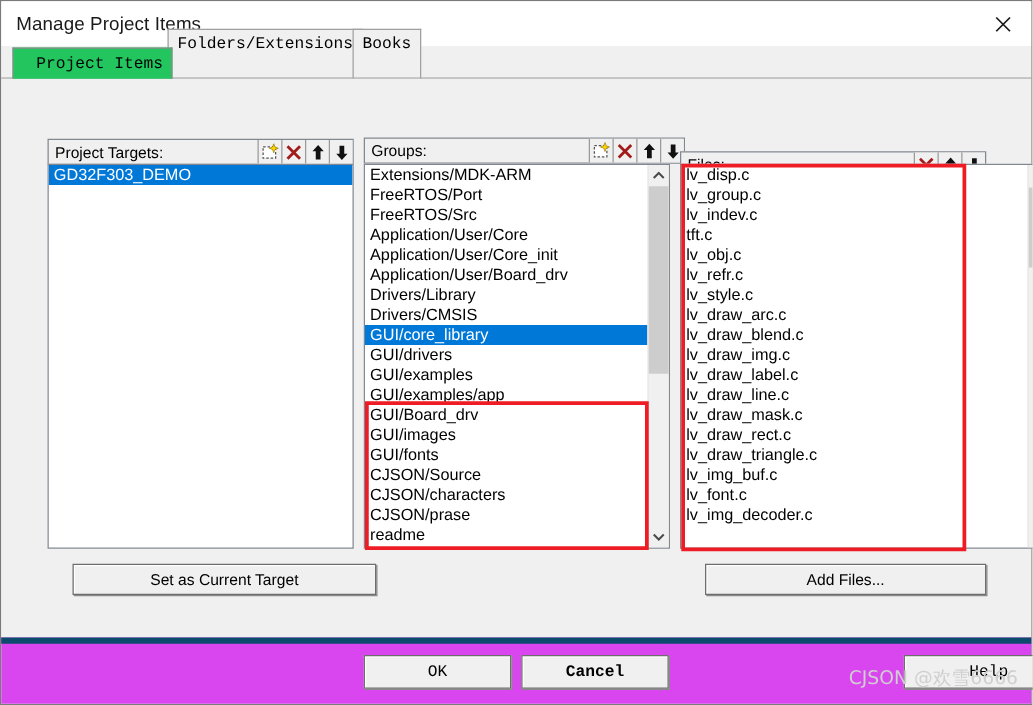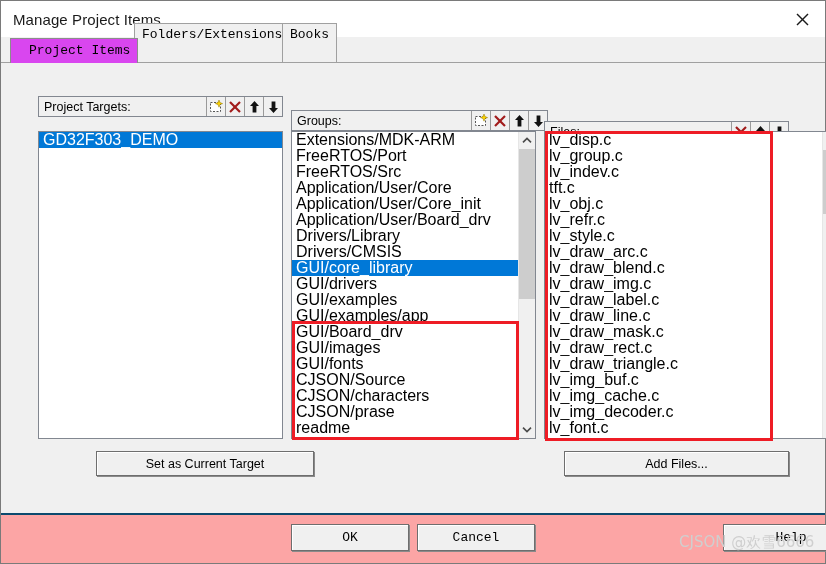--- a/index.html
+++ b/index.html
@@ -80,21 +80,21 @@
     font-size: 13px;
     padding: 0 7px;
     background: #f0f0f0;
     border: 1px solid #a0a0a0;
     border-bottom: none;
     box-sizing: border-box;
     white-space: nowrap;
     cursor: default;
   }
   .tab.selected {
-    background: #d946ef;
+    background: #22c55e;
     height: 25px;
     line-height: 24px;
     z-index: 3;
     border-color: #8c8c8c;
     padding-left: 18px;
   }
 
   
   #body-area {
     position: relative;
@@ -149,21 +149,21 @@
     overflow: hidden;
   }
   .list-rows {
     position: absolute;
     left: 0; top: 0;
     right: 0;
   }
   .list-row {
     height: 16px;
     line-height: 16px;
-    font-size: 16px;
+    font-size: 13px;
     padding-left: 4px;
     white-space: nowrap;
     color: #000;
     cursor: default;
     overflow: hidden;
   }
   .list-row.selected {
     background: #0078d7;
     color: #ffffff;
   }
@@ -224,22 +224,22 @@
   .btn.mono {
     font-family: "Liberation Mono", "DejaVu Sans Mono", monospace;
     font-size: 13px;
   }
 
   
   #footer {
     position: absolute;
     left: 0; right: 0; bottom: 0;
     height: 48px;
-    background: #fca5a5;
-    border-top: 2px solid #0c4a6e;
+    background: #d946ef;
+    border-top: 5px solid #0c4a6e;
   }
 
   
   #watermark {
     position: absolute;
     left: 678px;
     top: 532px;
     font-size: 15px;
     color: #cfcfcf;
     white-space: nowrap;
@@ -265,21 +265,21 @@
 
   <div id="tabstrip">
     <div class="tab selected" style="left:9px;">Project Items</div>
     <div class="tab" style="left:133px;">Folders/Extensions</div>
     <div class="tab" style="left:281px;font-family:Liberation Mono, monospace;">Books</div>
   </div>
 
   <div id="body-area">
 
     <div class="panel">
-      <div class="panel-header" style="left:37px; top:33px; width:245px;justify-content:space-between;">
+      <div class="panel-header" style="left:37px; top:48px; width:245px;justify-content:space-between;">
         <span class="hdr-label">Project Targets:</span>
         <span class="hdr-tools">
           <span class="tool-btn">
             <svg width="15" height="15" viewBox="0 0 15 15">
               <rect x="1.5" y="3.5" width="10" height="9" fill="#ffffff" stroke="#555" stroke-width="1" stroke-dasharray="2,1.5"></rect>
               <path d="M10 1 L11 3.6 L13.6 4.6 L11 5.6 L10 8.2 L9 5.6 L6.4 4.6 L9 3.6 Z" fill="#ffd400" stroke="#8a7200" stroke-width="0.5"></path>
             </svg>
           </span>
           <span class="tool-btn">
             <svg width="14" height="14" viewBox="0 0 14 14">
@@ -406,46 +406,45 @@
             <div class="list-row">lv_style.c</div>
             <div class="list-row">lv_draw_arc.c</div>
             <div class="list-row">lv_draw_blend.c</div>
             <div class="list-row">lv_draw_img.c</div>
             <div class="list-row">lv_draw_label.c</div>
             <div class="list-row">lv_draw_line.c</div>
             <div class="list-row">lv_draw_mask.c</div>
             <div class="list-row">lv_draw_rect.c</div>
             <div class="list-row">lv_draw_triangle.c</div>
             <div class="list-row">lv_img_buf.c</div>
-            <div class="list-row">lv_img_cache.c</div>
+            <div class="list-row">lv_font.c</div>
             <div class="list-row">lv_img_decoder.c</div>
-            <div class="list-row">lv_font.c</div>
           </div>
         <div class="scrollbar">
           <div class="sb-arrow up">
             <svg width="10" height="7" viewBox="0 0 10 7">
                 <path d="M1 5.4 L5 1.4 L9 5.4" fill="none" stroke="#4a4a4a" stroke-width="1.6"></path>
               </svg>
           </div>
           <div class="sb-thumb" style="top:18px; height:64px;"></div>
           <div class="sb-arrow down">
             <svg width="10" height="7" viewBox="0 0 10 7">
                 <path d="M1 1.6 L5 5.6 L9 1.6" fill="none" stroke="#4a4a4a" stroke-width="1.6"></path>
               </svg>
           </div>
         </div>
       </div>
       <div class="redbox" style="left:544px; top:68px; width:228px; height:310px;"></div>
     </div>
 
-    <div class="btn" style="left:57px; top:388px; width:218px; height:25px;margin-left:38px;">Set as Current Target</div>
+    <div class="btn" style="left:57px; top:388px; width:243px; height:25px;">Set as Current Target</div>
     <div class="btn" style="left:563px; top:388px; width:225px; height:25px;">Add Files...</div>
 
     <div id="footer">
       <div class="btn mono" style="left:290px; top:9px; width:118px; height:27px;">OK</div>
-      <div class="btn mono" style="left:416px; top:9px; width:118px; height:27px;">Cancel</div>
+      <div class="btn mono" style="left:416px; top:9px; width:118px; height:27px;font-weight:bold;">Cancel</div>
       <div class="btn mono" style="left:722px; top:9px; width:136px; height:27px;">Help</div>
     </div>
 
   </div>
 
   <div id="watermark">CJSON @欢雪6666</div>
 </div>
 
 </body></html>

